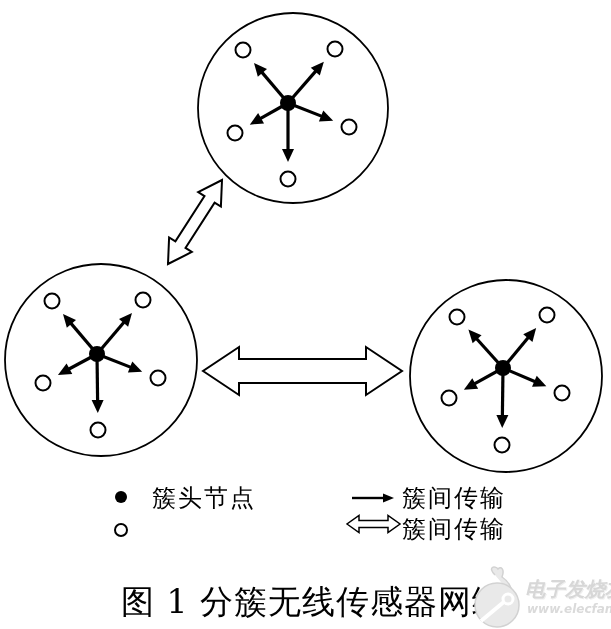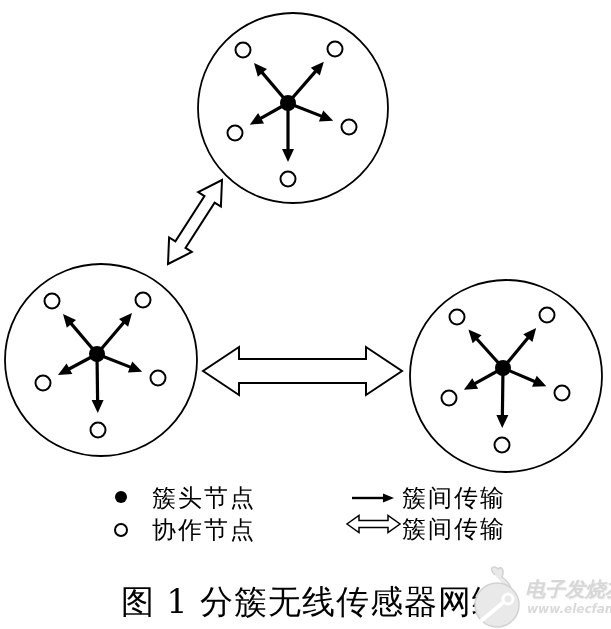--- a/index.html
+++ b/index.html
@@ -125,21 +125,20 @@
       <g>
         <g>
           <line x1="352" y1="498" x2="384" y2="498" stroke="#000000" stroke-width="2.4"></line>
           <polygon points="394,498 383,502.5 383,493.5" fill="#000000"></polygon>
         </g>
       </g>
       <polygon points="347.0,524.0 359.0,532.5 359.0,527.5 388.0,527.5 388.0,532.5 400.0,524.0 388.0,515.5 388.0,520.5 359.0,520.5 359.0,515.5" fill="#ffffff" stroke="#000000" stroke-width="1.5"></polygon>
     </svg>
 
   <div class="legend-label" id="legend-label-0">簇头节点</div>
-  <div class="legend-label" id="legend-label-1">协作节点</div>
   <div class="legend-label" id="legend-label-2">簇间传输</div>
   <div class="legend-label" id="legend-label-3">簇间传输</div>
 
   <div class="figure-caption">图 1 分簇无线传感器网络</div>
 
   <div class="watermark">
     <svg class="wm-logo" width="56" height="64" viewBox="0 0 56 64">
       <path d="M30 10 C22 2 30 0 33 4 C36 1 40 4 37 12 C43 16 47 22 47 30" fill="#e9e9e9" stroke="#d2d2d2" stroke-width="1.5"></path>
       <circle cx="32" cy="40" r="22" fill="#e9e9e9" stroke="#d2d2d2" stroke-width="1.5"></circle>
       <line x1="16" y1="56" x2="40" y2="36" stroke="#ffffff" stroke-width="4"></line>

